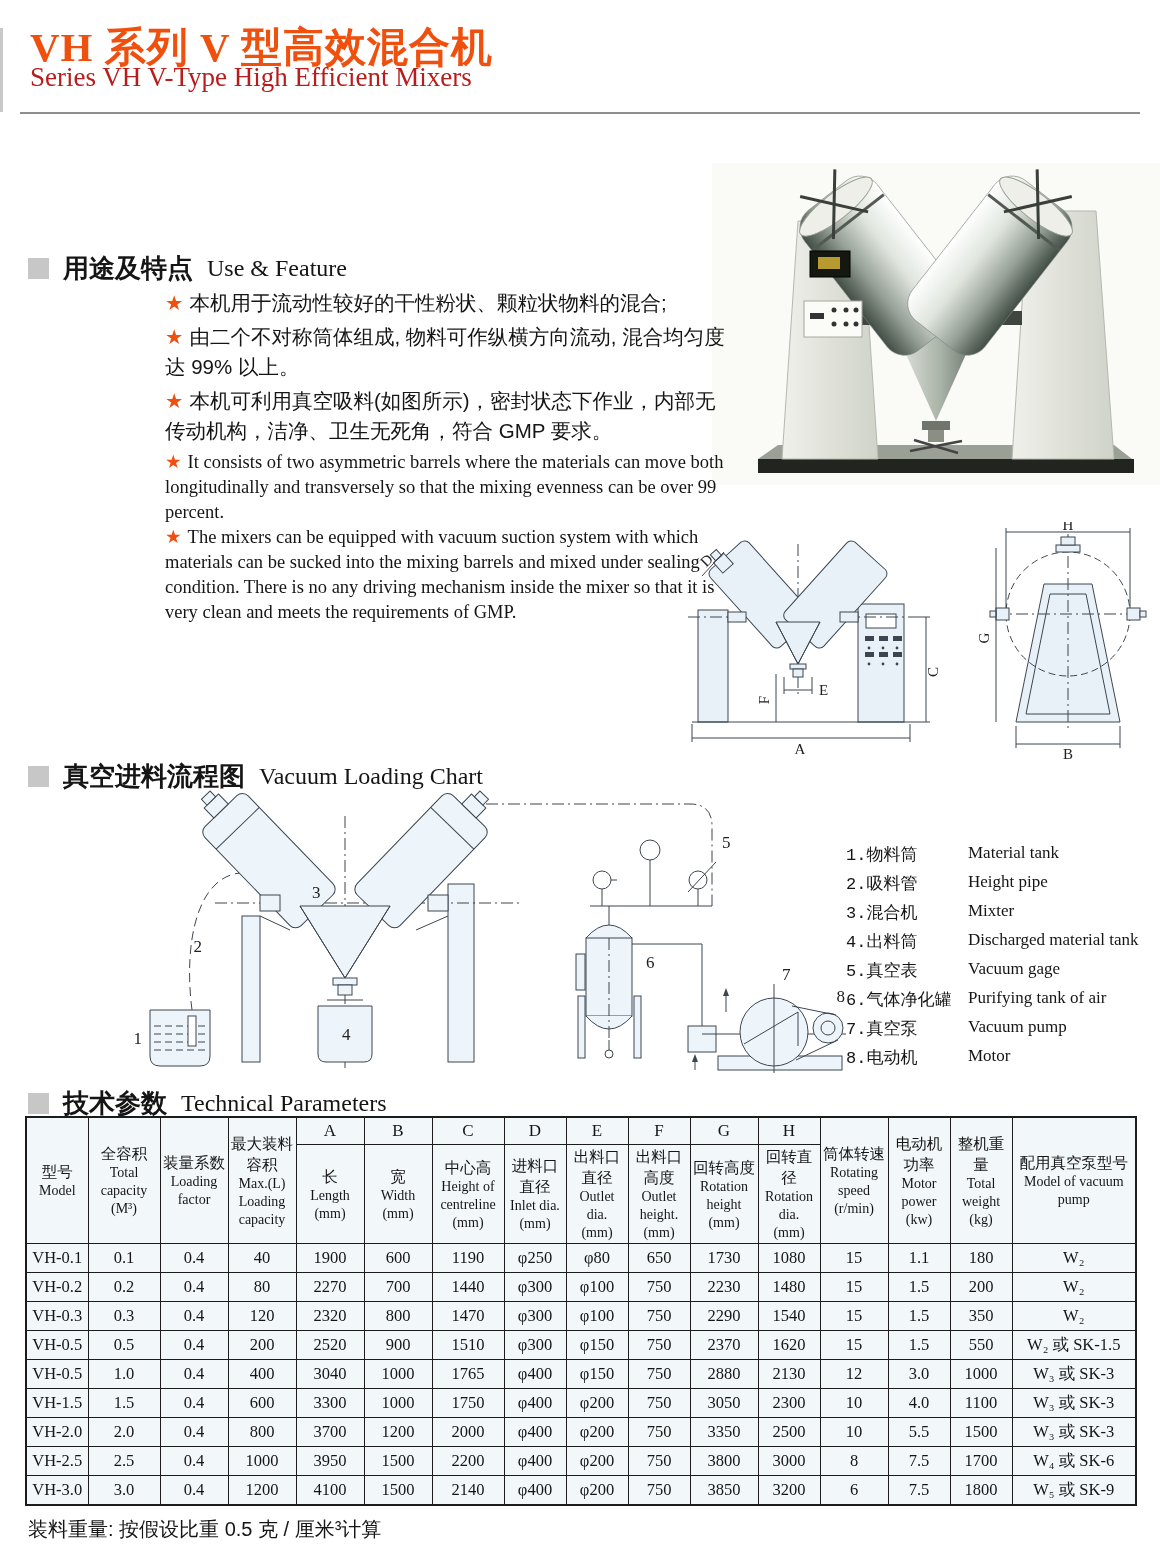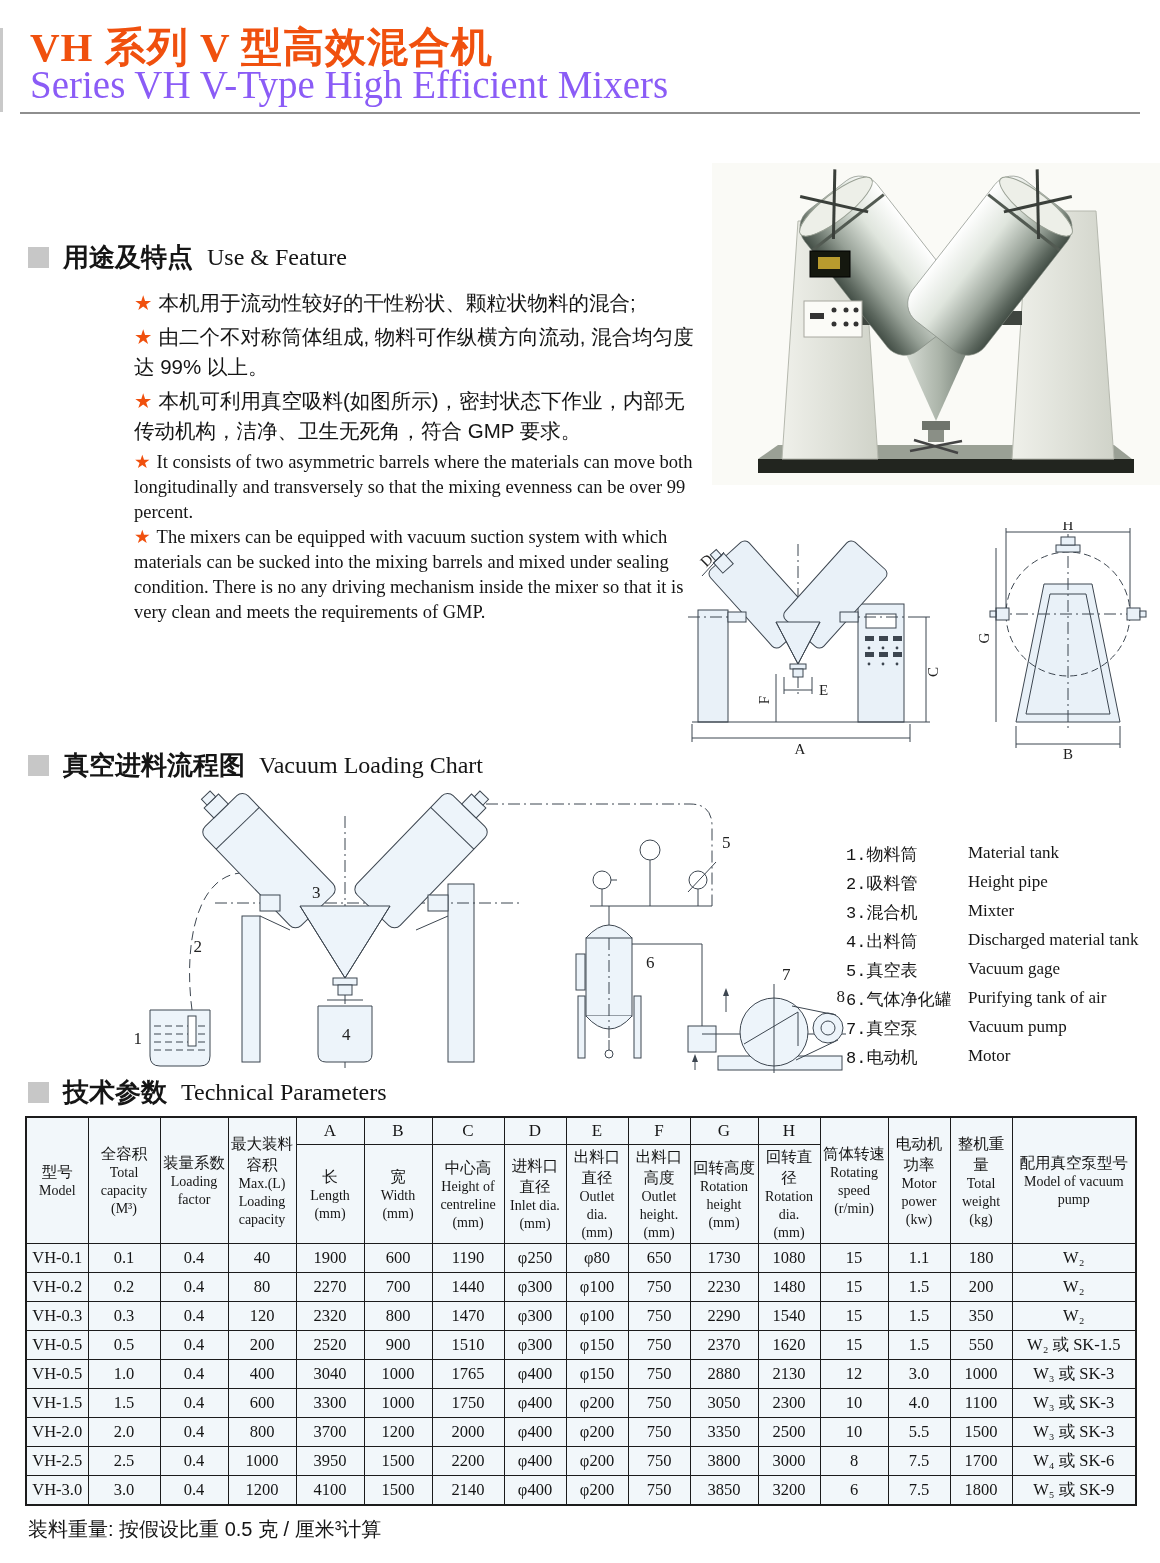--- a/index.html
+++ b/index.html
@@ -2,29 +2,29 @@
 <html><head>
 <meta charset="utf-8">
 <style>
   html,body{margin:0;padding:0;background:#ffffff;}
   .page{position:relative;width:1160px;height:1563px;background:#fff;overflow:hidden;
         font-family:"Liberation Serif","DejaVu Serif",serif;color:#151515;}
   .abs{position:absolute;}
 
   .edge-bar{left:0;top:28px;width:3px;height:84px;background:#c9c9c9;}
   .title-cn{left:30px;top:20px;font-size:41px;font-weight:bold;color:#f0500e;letter-spacing:1px;}
-  .title-en{left:30px;top:62px;font-size:39px;color:#8b5cf6;}
+  .title-en{left:30px;top:62px;font-size:27px;color:#b91c1c;}
   .title-rule{left:20px;top:112px;width:1120px;height:2px;background:#8e8e8e;}
 
-  .section{display:flex;align-items:center;gap:14px;}
+  .section{display:flex;align-items:center;gap:14px;margin-top:11px;}
   .sec-marker{width:21px;height:21px;background:#c7c7c7;flex:0 0 auto;}
   .sec-cn{font-size:26px;font-weight:bold;font-family:"Liberation Sans","DejaVu Sans",sans-serif;}
   .sec-en{font-size:24px;}
 
-  .bullets{left:134px;top:288px;width:570px;}
+  .bullets{left:165px;top:288px;width:570px;}
   .b-cn{margin:0 0 4px 0;font-size:20.5px;line-height:30px;font-family:"Liberation Sans","DejaVu Sans",sans-serif;}
   .b-en{margin:0;font-size:18.5px;line-height:25px;}
   .star{color:#f0500e;margin-right:6px;}
 
   .legend{left:846px;top:843px;width:300px;}
   .leg-row{display:flex;margin-bottom:6px;}
   .leg-cn{width:122px;font-size:17px;font-family:Liberation Mono, monospace;}
   .leg-en{font-size:17px;}
 
   table.tech{border-collapse:collapse;table-layout:fixed;width:1110px;background:#f2f7fa;}

